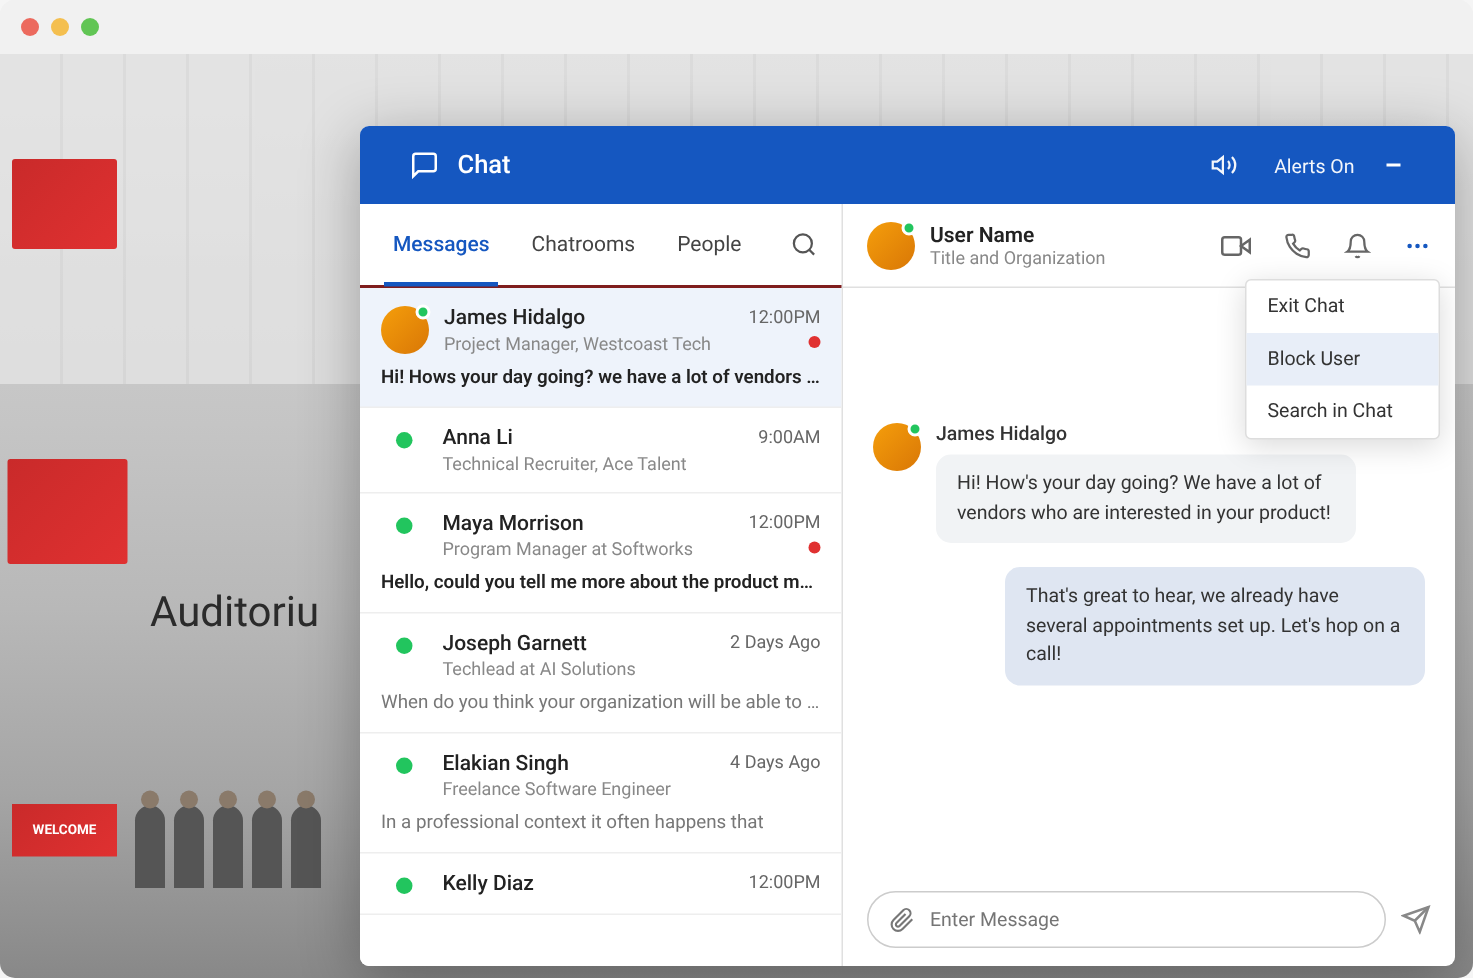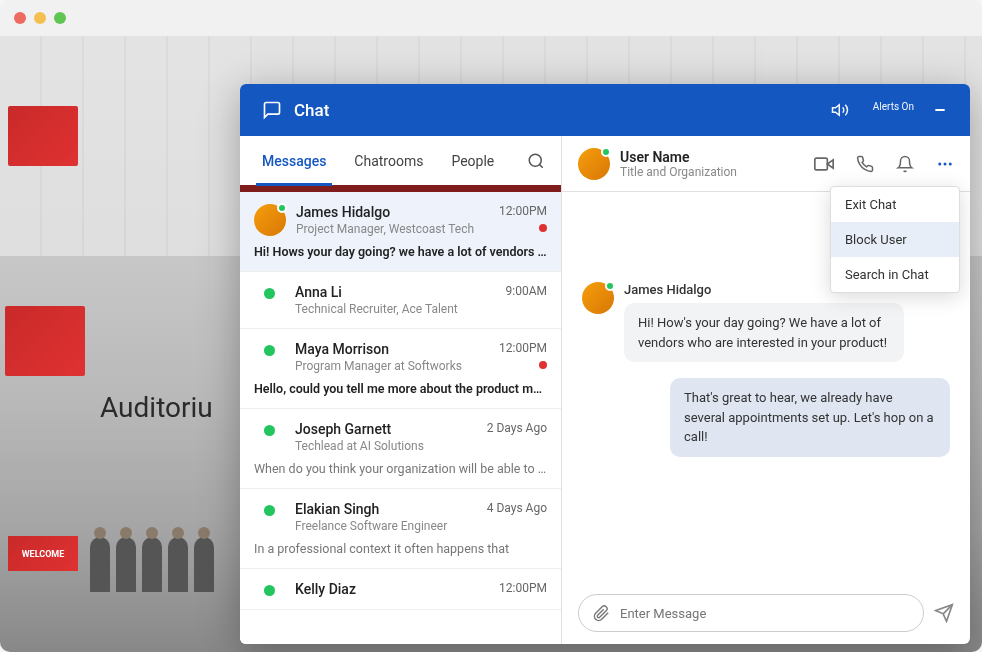--- a/index.html
+++ b/index.html
@@ -12,28 +12,28 @@
 .bg-ceiling{position:absolute;top:0;left:0;right:0;height:220px;background:repeating-linear-gradient(90deg,#e8e8e8 0 40px,#ddd 40px 42px),linear-gradient(180deg,#eee,#d0d0d0);opacity:.7}
 .bg-banner{position:absolute;background:linear-gradient(135deg,#c92a2a,#e03131);border-radius:2px}
 .b1{top:70px;left:8px;width:70px;height:60px}
 .b2{top:270px;left:5px;width:80px;height:70px}
 .aud-text{position:absolute;top:355px;left:100px;font-size:28px;font-weight:400;color:#2b2b2b}
 .welcome{position:absolute;top:500px;left:8px;width:70px;height:35px;background:linear-gradient(135deg,#c92a2a,#e03131);color:#fff;font-size:9px;display:flex;align-items:center;justify-content:center;font-weight:700}
 .people-bg{position:absolute;bottom:60px;left:90px;width:140px;height:70px;display:flex;gap:6px;align-items:flex-end}
 .person{width:20px;height:55px;background:#555;border-radius:10px 10px 0 0;position:relative}
 .person::before{content:'';position:absolute;top:-10px;left:4px;width:12px;height:12px;background:#8a7a6a;border-radius:50%}
 .chat-panel{position:absolute;top:48px;right:12px;width:730px;height:560px;background:#fff;border-radius:6px;overflow:hidden;box-shadow:0 8px 40px rgba(0,0,0,.3);display:flex;flex-direction:column}
-.chat-header{height:52px;background:#1557c0;display:flex;align-items:center;padding:0 22px;color:#fff}
+.chat-header{height:52px;background:#1557c0;display:flex;align-items:center;padding:0 33px;color:#fff}
 .chat-header-left{display:flex;align-items:center;gap:12px;flex:1}
 .chat-header-right{display:flex;align-items:center;gap:18px}
 .chat-title{font-size:17px;font-weight:500}
-.alerts{font-size:10px;display:flex;align-items:flex-start;gap:24px;opacity:.95}
+.alerts{font-size:13px;display:flex;align-items:flex-end;gap:24px;opacity:.95}
 .chat-body{flex:1;display:flex;min-height:0}
 .left-col{width:322px;border-right:1px solid #e0e0e0;display:flex;flex-direction:column;background:#fff;min-height:0}
-.tabs{display:flex;align-items:center;height:56px;border-bottom:7px solid #7f1d1d;padding:0 8px}
+.tabs{display:flex;align-items:center;height:56px;border-bottom:2px solid #7f1d1d;padding:0 8px}
 .tab{padding:0 14px;height:100%;display:flex;align-items:center;font-size:14px;color:#444;cursor:pointer;position:relative}
 .tab.active{color:#1557c0;font-weight:500}
 .tab.active::after{content:'';position:absolute;bottom:-1px;left:8px;right:8px;height:3px;background:#1557c0}
 .search-btn{margin-left:auto;color:#555;cursor:pointer;padding:8px}
 .conv-list{flex:1;overflow-y:auto}
 .conv{padding:12px 14px;border-bottom:1px solid #eee;cursor:pointer;position:relative}
 .conv.sel{background:#eef3fb}
 .conv-top{display:flex;align-items:flex-start;gap:10px}
 .avatar{width:32px;height:32px;border-radius:50%;background:linear-gradient(135deg,#f59e0b,#d97706);flex-shrink:0;position:relative}
 .status-dot{width:10px;height:10px;border-radius:50%;border:2px solid #fff;position:absolute}

